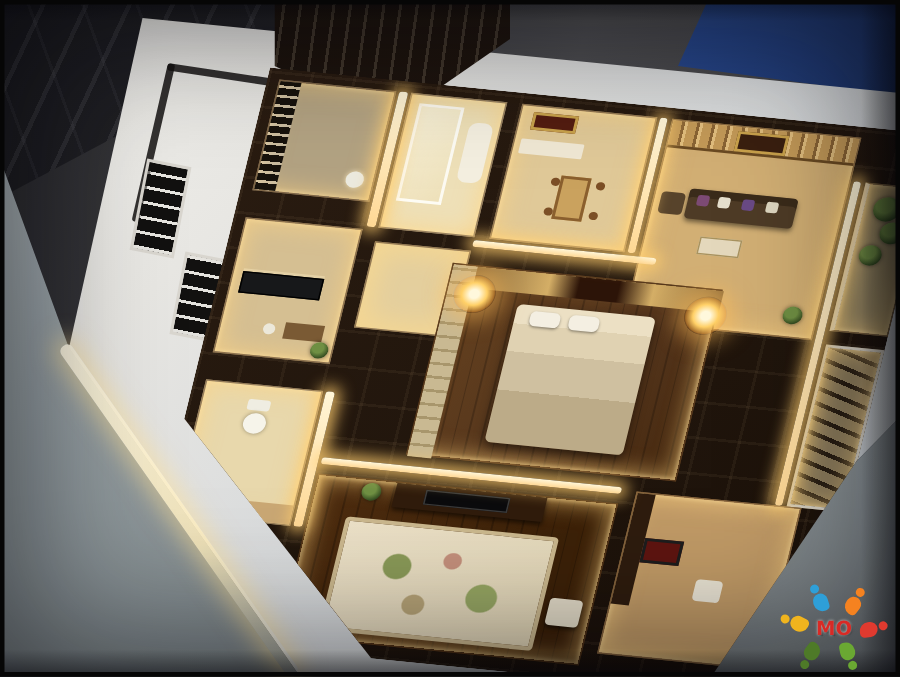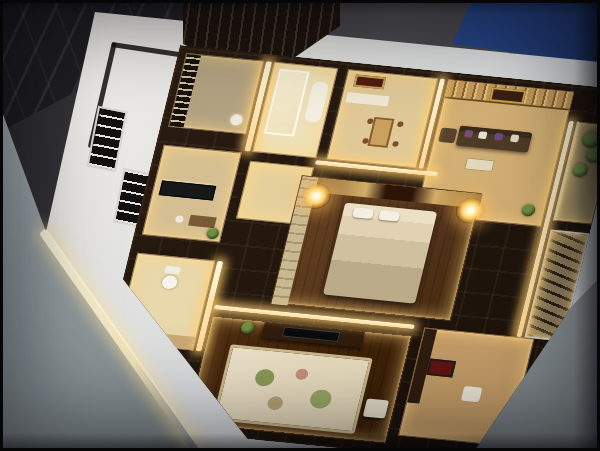--- a/index.html
+++ b/index.html
@@ -271,16 +271,25 @@
     <div class="cove c3"></div>
     <div class="cove c4"></div>
     <div class="cove c5"></div>
     <div class="cove c6"></div>
   </div>
 
   <div class="edge-glow"></div>
   <div class="vignette"></div>
 
   <div class="watermark">
+    <div class="logo">
+      <div class="fig fig-blue"></div>
+      <div class="fig fig-orange"></div>
+      <div class="fig fig-yellow"></div>
+      <div class="fig fig-red"></div>
+      <div class="fig fig-green"></div>
+      <div class="fig fig-olive"></div>
+      <div class="mo">MO</div>
+    </div>
   </div>
 
   <div class="frame"></div>
 </div>
 
 </body></html>

